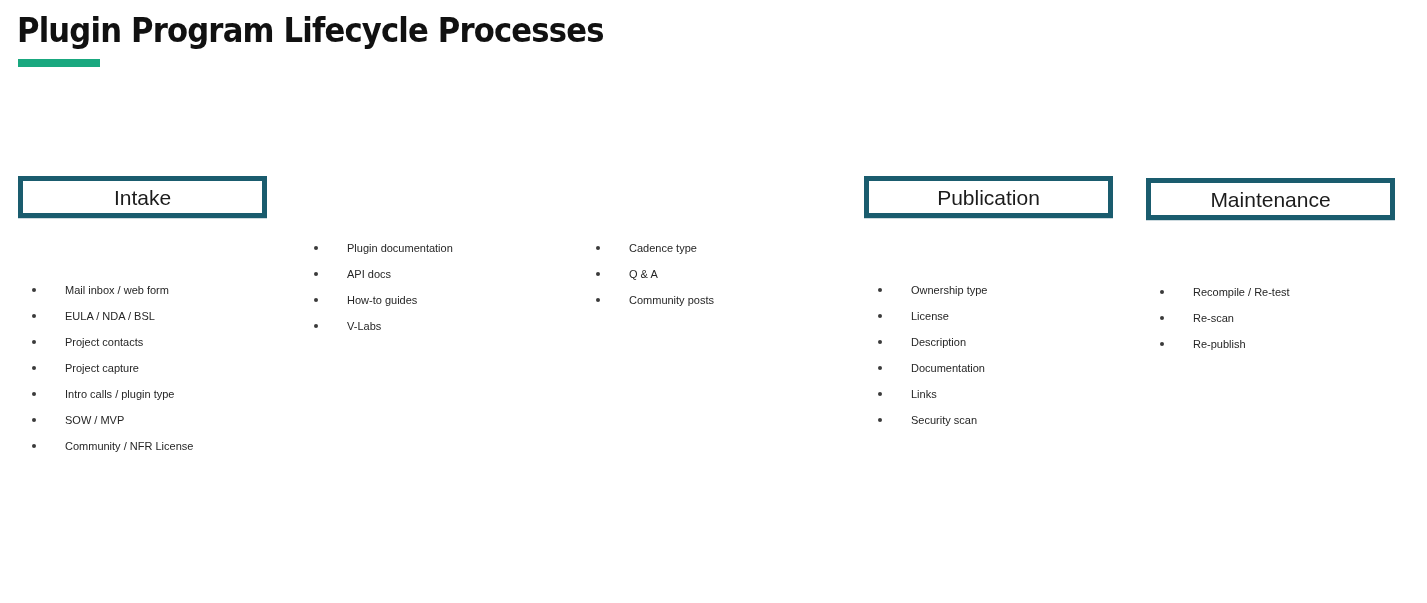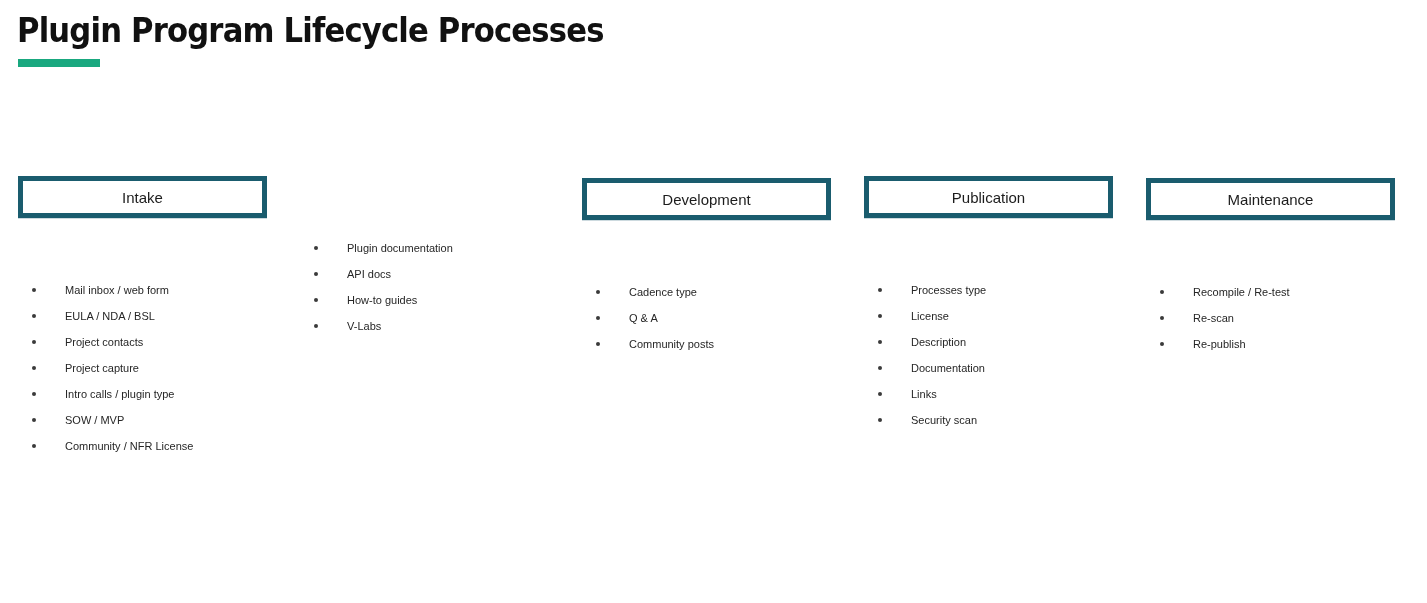--- a/index.html
+++ b/index.html
@@ -73,21 +73,21 @@
     box-sizing: border-box;
     width: 100%;
     height: 100%;
     border: 1px solid #ffffff;
     display: flex;
     align-items: center;
     justify-content: center;
   }
   .phase-header-label {
     font-family: "Liberation Sans", sans-serif;
-    font-size: 15px;
+    font-size: 21px;
     font-weight: normal;
     color: #1c1c1c;
     line-height: 1;
     white-space: nowrap;
   }
 
   .phase-items {
     list-style: none;
     margin: 0;
     padding: 0;
@@ -142,39 +142,34 @@
     </div>
     <div class="phase-column">
       <ul class="phase-items">
         <li class="phase-item"><span class="bullet-dot"></span><span>Plugin documentation</span></li>
         <li class="phase-item"><span class="bullet-dot"></span><span>API docs</span></li>
         <li class="phase-item"><span class="bullet-dot"></span><span>How-to guides</span></li>
         <li class="phase-item"><span class="bullet-dot"></span><span>V-Labs</span></li>
       </ul>
     </div>
     <div class="phase-column nudge-down">
-      <div class="phase-header-box">
-        <div class="phase-header-inner">
-          <span class="phase-header-label">Development</span>
-        </div>
-      </div>
       <ul class="phase-items">
         <li class="phase-item"><span class="bullet-dot"></span><span>Cadence type</span></li>
         <li class="phase-item"><span class="bullet-dot"></span><span>Q &amp; A</span></li>
         <li class="phase-item"><span class="bullet-dot"></span><span>Community posts</span></li>
       </ul>
     </div>
     <div class="phase-column">
       <div class="phase-header-box">
         <div class="phase-header-inner">
           <span class="phase-header-label">Publication</span>
         </div>
       </div>
       <ul class="phase-items">
-        <li class="phase-item"><span class="bullet-dot"></span><span>Processes type</span></li>
+        <li class="phase-item"><span class="bullet-dot"></span><span>Ownership type</span></li>
         <li class="phase-item"><span class="bullet-dot"></span><span>License</span></li>
         <li class="phase-item"><span class="bullet-dot"></span><span>Description</span></li>
         <li class="phase-item"><span class="bullet-dot"></span><span>Documentation</span></li>
         <li class="phase-item"><span class="bullet-dot"></span><span>Links</span></li>
         <li class="phase-item"><span class="bullet-dot"></span><span>Security scan</span></li>
       </ul>
     </div>
     <div class="phase-column nudge-down">
       <div class="phase-header-box">
         <div class="phase-header-inner">

